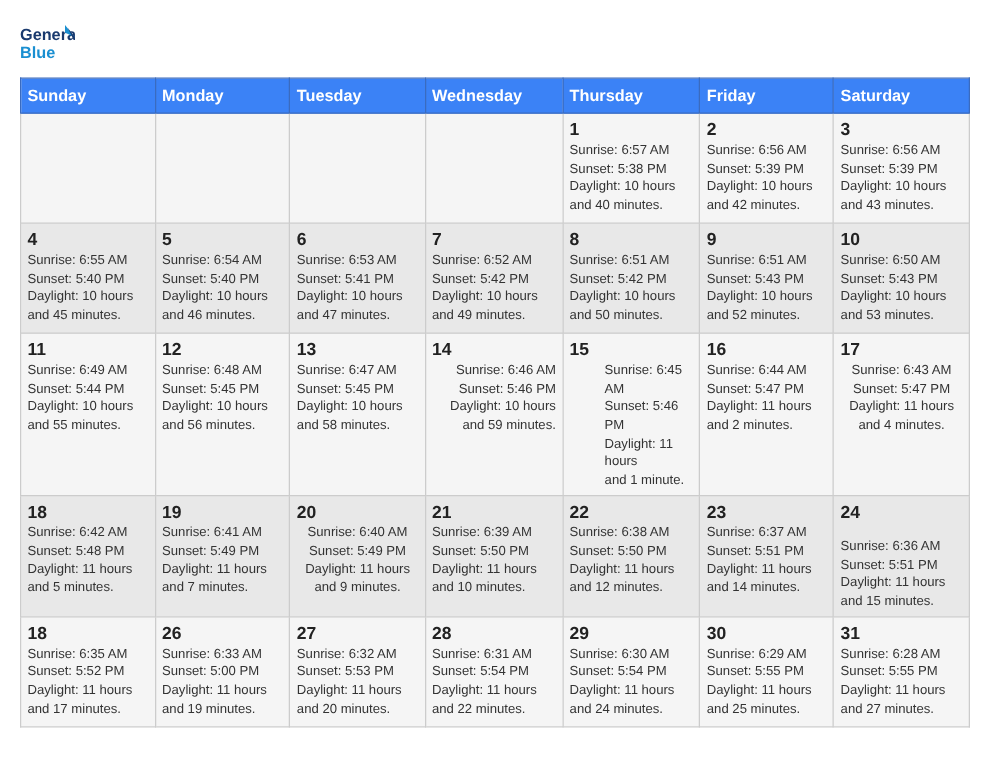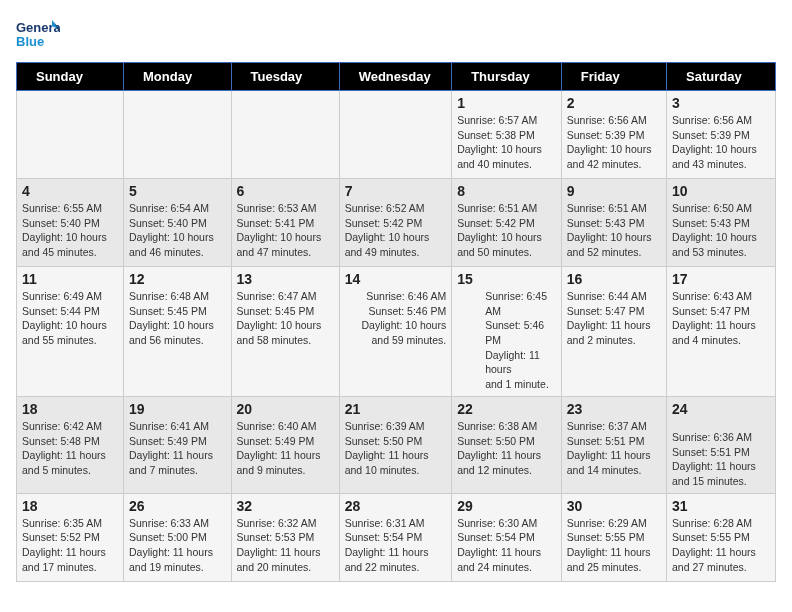--- a/index.html
+++ b/index.html
@@ -40,24 +40,24 @@
     .subtitle {
       font-size: 16px;
       color: #444;
     }
     table {
       width: 100%;
       border-collapse: collapse;
       font-size: 11px;
     }
     thead tr th {
-      background-color: #000000;
+      background-color: #3b82f6;
       color: white;
       text-align: left;
-      padding: 6px 19px;
+      padding: 6px 5px;
       font-size: 13px;
       font-weight: bold;
       border: 1px solid #3a6bbf;
     }
     tbody tr td {
       border: 1px solid #ccc;
       vertical-align: top;
       padding: 4px 5px;
       width: 113px;
       min-height: 80px;
@@ -234,21 +234,21 @@
         </td>
         <td>
           <span class="day-num">16</span>
           <div class="day-info" style="white-space: pre-line;">Sunrise: 6:44 AM
 Sunset: 5:47 PM
 Daylight: 11 hours
 and 2 minutes.</div>
         </td>
         <td>
           <span class="day-num">17</span>
-          <div class="day-info" style="white-space: pre-line;">Sunrise: 6:43 AM
+          <div class="day-info" style="white-space: pre-line; text-align: center;">Sunrise: 6:43 AM
 Sunset: 5:47 PM
 Daylight: 11 hours
 and 4 minutes.</div>
         </td>
       </tr>
       <tr>
         <td>
           <span class="day-num">18</span>
           <div class="day-info" style="white-space: pre-line;">Sunrise: 6:42 AM
 Sunset: 5:48 PM
@@ -257,21 +257,21 @@
         </td>
         <td>
           <span class="day-num">19</span>
           <div class="day-info" style="white-space: pre-line;">Sunrise: 6:41 AM
 Sunset: 5:49 PM
 Daylight: 11 hours
 and 7 minutes.</div>
         </td>
         <td>
           <span class="day-num">20</span>
-          <div class="day-info" style="white-space: pre-line;">Sunrise: 6:40 AM
+          <div class="day-info" style="white-space: pre-line; text-align: center;">Sunrise: 6:40 AM
 Sunset: 5:49 PM
 Daylight: 11 hours
 and 9 minutes.</div>
         </td>
         <td>
           <span class="day-num">21</span>
           <div class="day-info" style="white-space: pre-line;">Sunrise: 6:39 AM
 Sunset: 5:50 PM
 Daylight: 11 hours
 and 10 minutes.</div>
@@ -307,21 +307,21 @@
 and 17 minutes.</div>
         </td>
         <td>
           <span class="day-num">26</span>
           <div class="day-info" style="white-space: pre-line;">Sunrise: 6:33 AM
 Sunset: 5:00 PM
 Daylight: 11 hours
 and 19 minutes.</div>
         </td>
         <td>
-          <span class="day-num">32</span>
+          <span class="day-num">27</span>
           <div class="day-info" style="white-space: pre-line;">Sunrise: 6:32 AM
 Sunset: 5:53 PM
 Daylight: 11 hours
 and 20 minutes.</div>
         </td>
         <td>
           <span class="day-num">28</span>
           <div class="day-info" style="white-space: pre-line;">Sunrise: 6:31 AM
 Sunset: 5:54 PM
 Daylight: 11 hours

